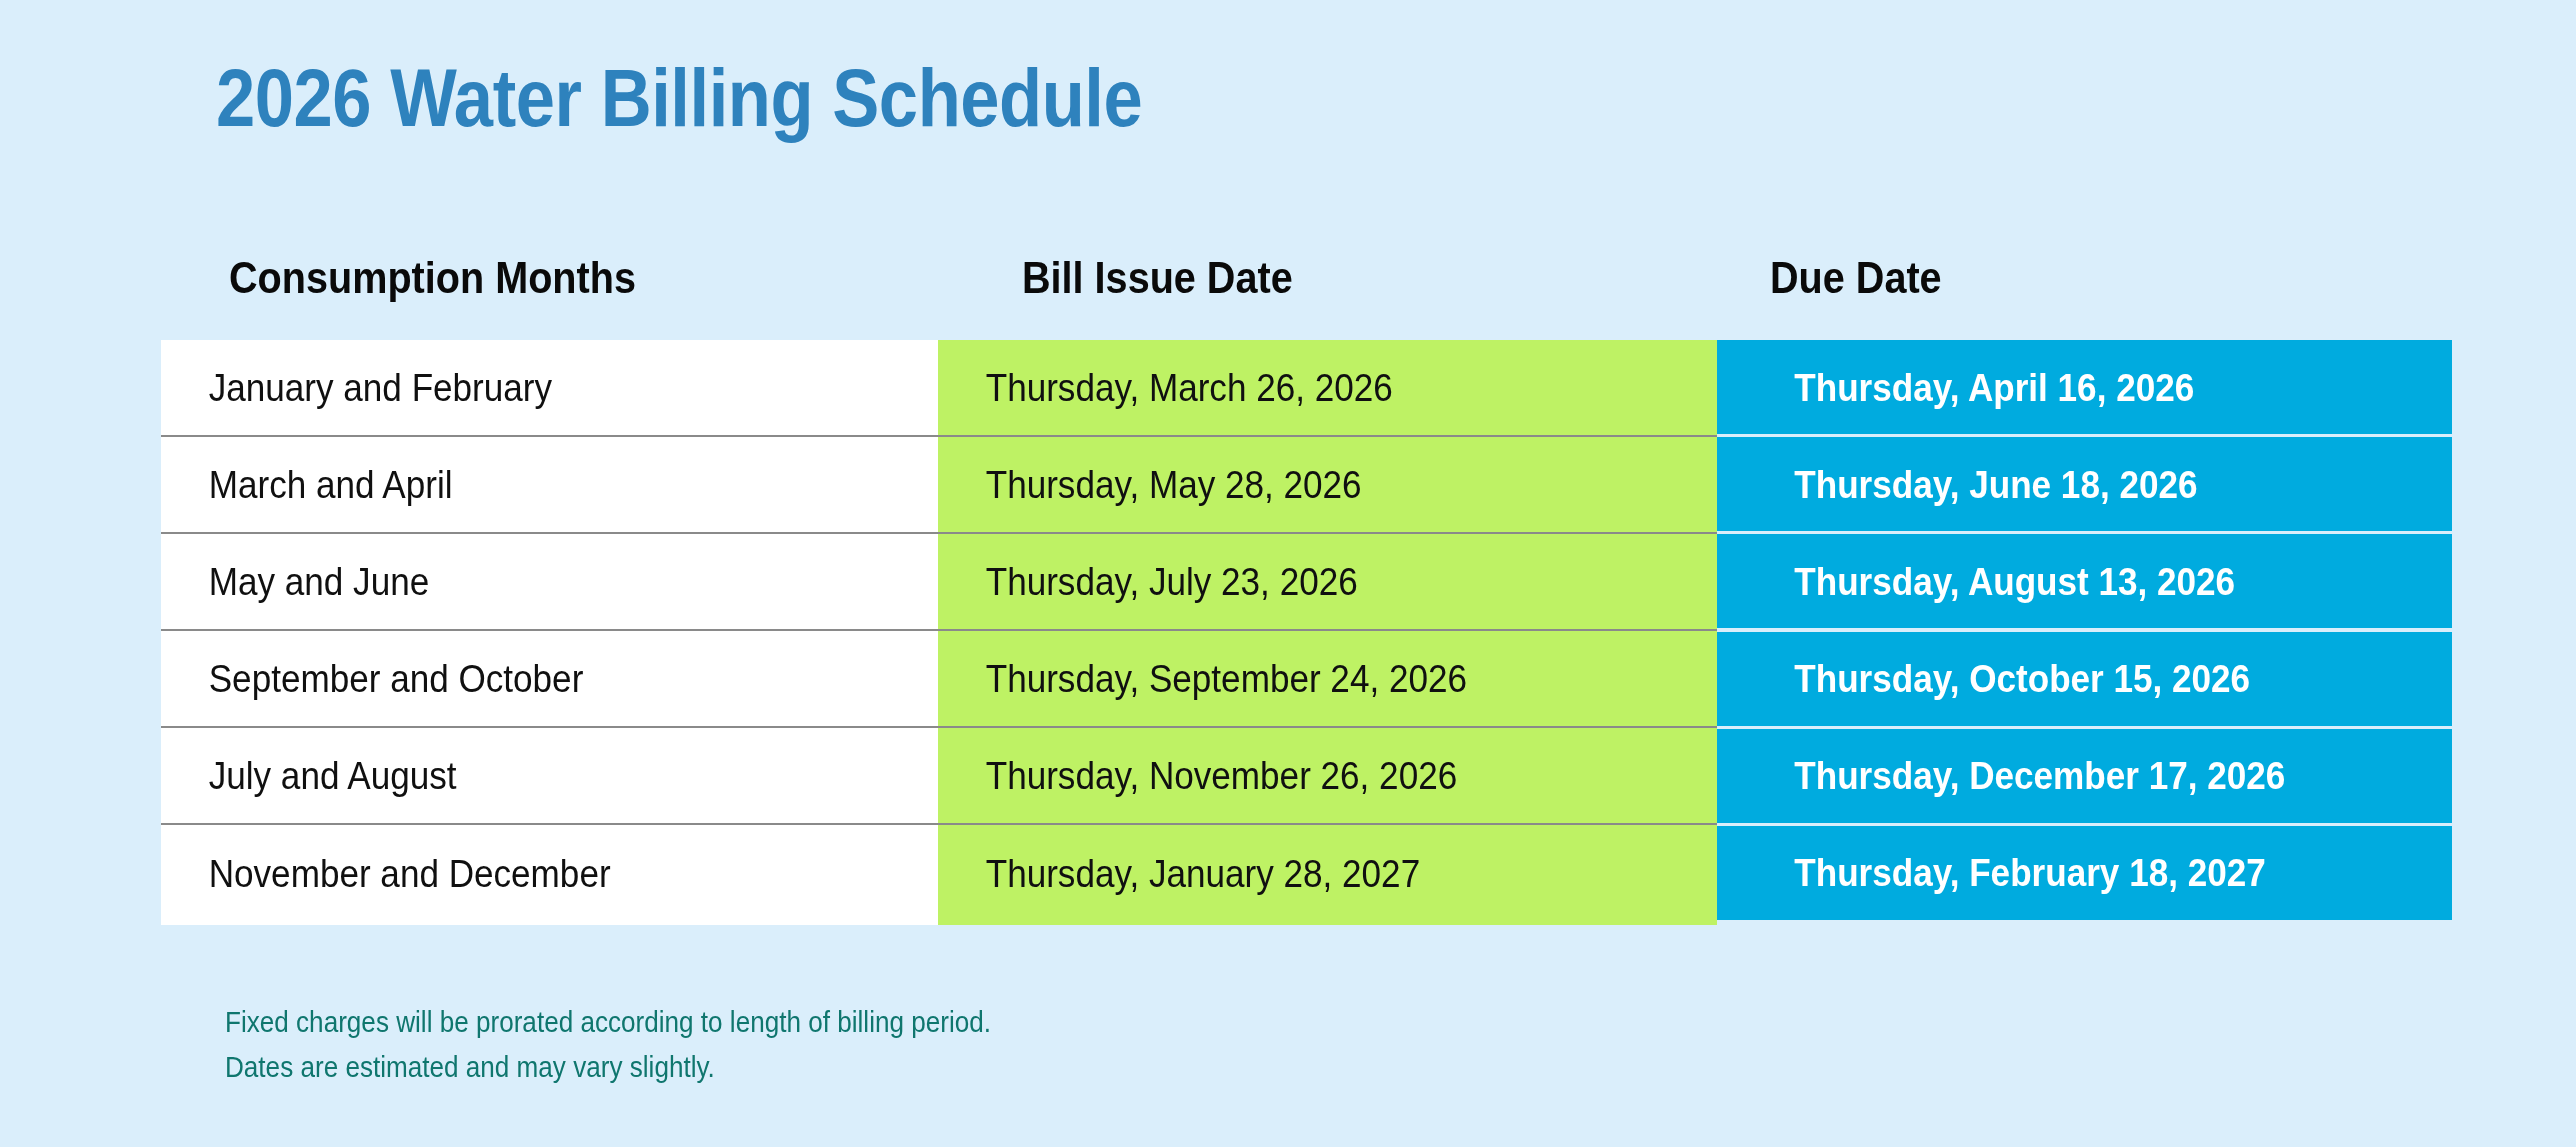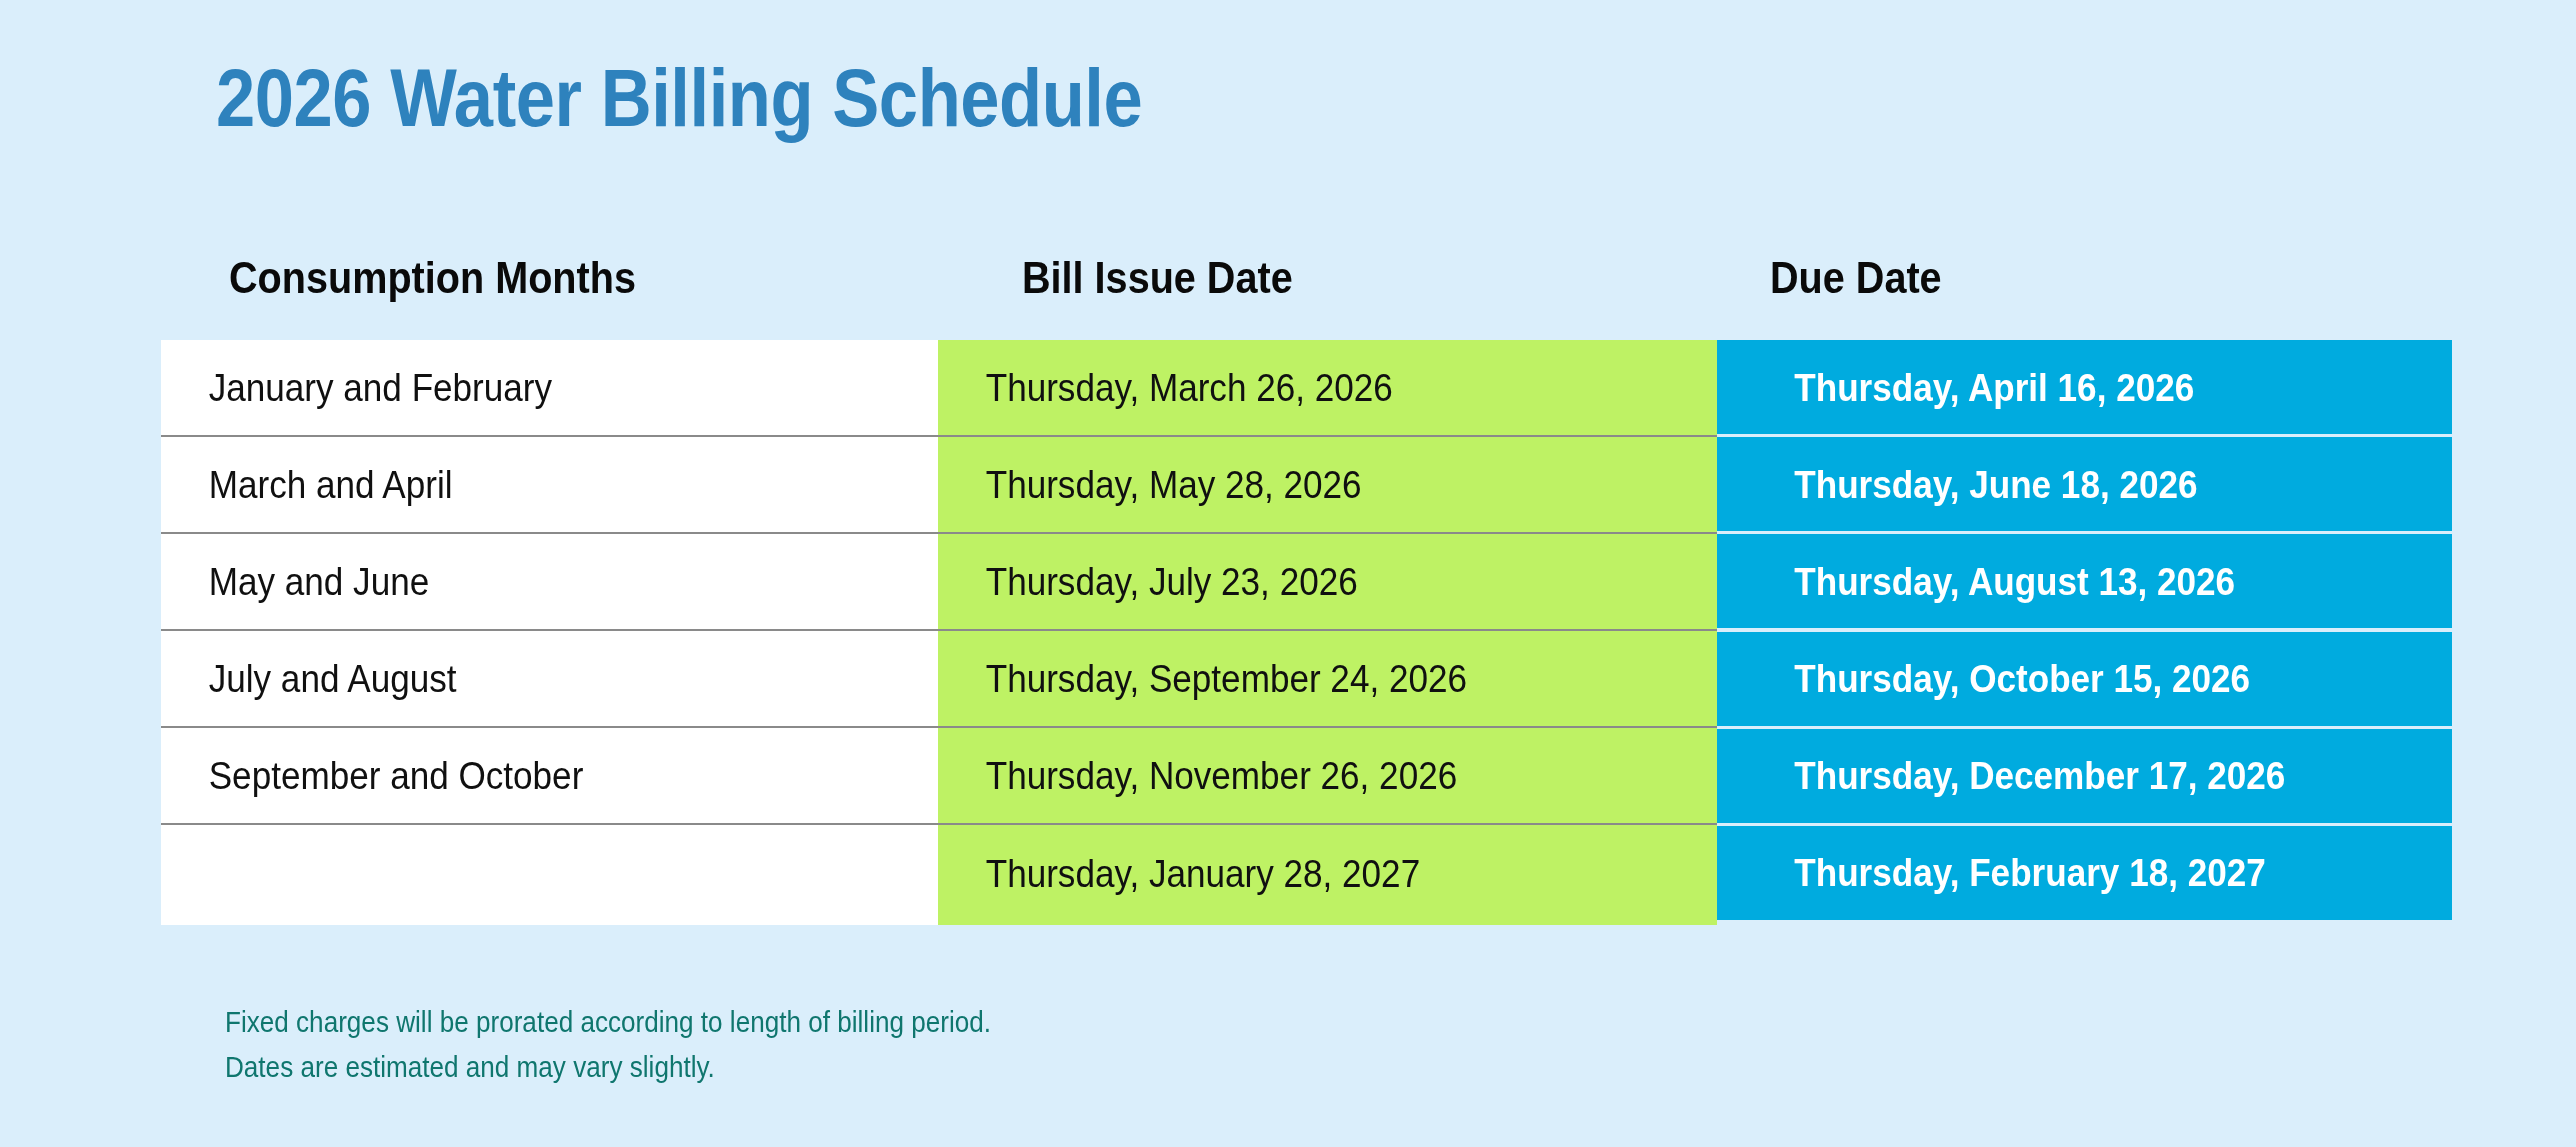--- a/index.html
+++ b/index.html
@@ -158,24 +158,27 @@
       <div class="cell">
         <span class="cell-text">January and February</span>
       </div>
       <div class="cell">
         <span class="cell-text">March and April</span>
       </div>
       <div class="cell">
         <span class="cell-text">May and June</span>
       </div>
       <div class="cell">
+        <span class="cell-text">September and October</span>
+      </div>
+      <div class="cell">
         <span class="cell-text">July and August</span>
       </div>
-      <div class="cell">
-        <span class="cell-text">September and October</span>
+      <div class="cell last">
+        <span class="cell-text">November and December</span>
       </div>
     </div>
 
     <div class="col col-issue">
       <div class="cell">
         <span class="cell-text">Thursday, March 26, 2026</span>
       </div>
       <div class="cell">
         <span class="cell-text">Thursday, May 28, 2026</span>
       </div>

